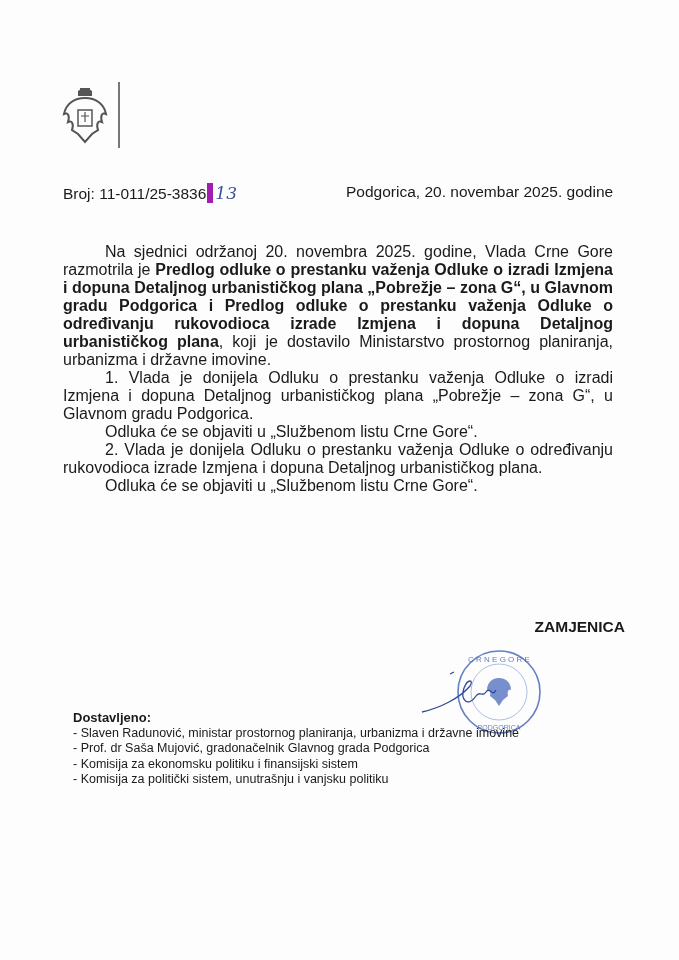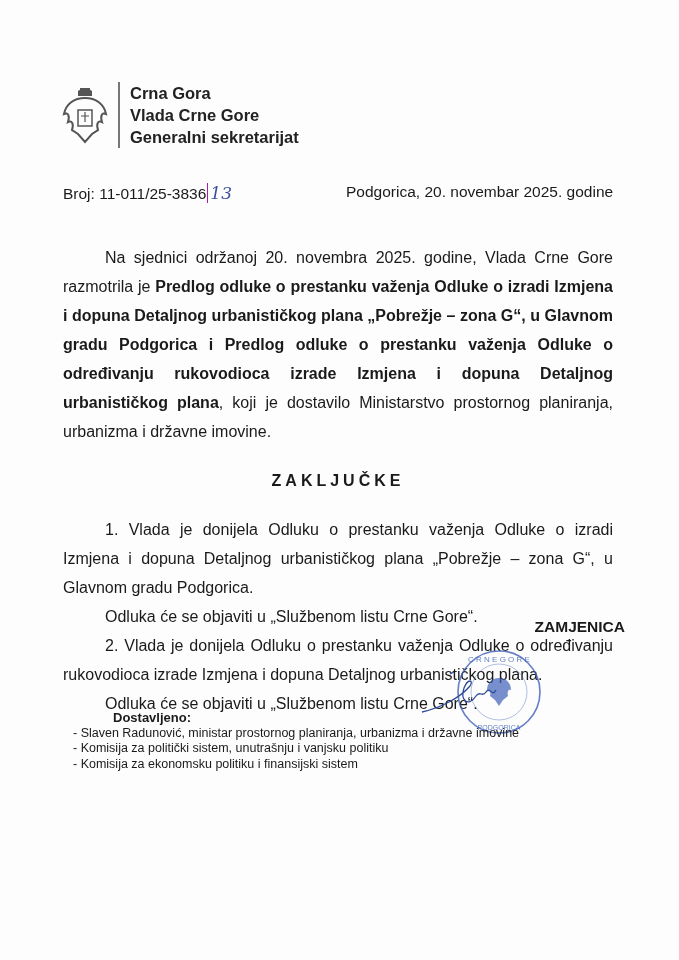--- a/index.html
+++ b/index.html
@@ -7,58 +7,52 @@
       width: 679px; height: 960px; background: #fdfdfd;
       font-family: "Liberation Sans", sans-serif; color: #1a1a1a;
       position: relative; overflow: hidden;
     }
     .header { position: absolute; left: 60px; top: 82px; display: flex; align-items: center; }
     .emblem { width: 50px; height: 66px; margin-right: 8px; }
     .header-rule { width: 2px; height: 66px; background: #777; margin-right: 10px; }
     .header-lines { font-size: 16.5px; font-weight: bold; line-height: 22px; color: #222; }
     .refline { position: absolute; top: 183px; left: 63px; width: 560px; font-size: 15.5px; }
     .refline .num { position: absolute; left: 0; }
-    .refline .hand { color: #3a4fa0; font-family: "DejaVu Serif", serif; font-size: 17px; font-style: italic; margin-left: 1px; border-left: 1px solid #a21caf; padding-left: 2px; }
+    .refline .hand { color: #3a4fa0; font-family: "DejaVu Serif", serif; font-size: 17px; font-style: italic; margin-left: 1px; border-left: 6px solid #a21caf; padding-left: 2px; }
     .refline .date { position: absolute; left: 283px; }
-    .body-text { position: absolute; left: 63px; top: 243px; width: 550px; font-size: 16px; line-height: 29px; text-align: justify; }
+    .body-text { position: absolute; left: 63px; top: 243px; width: 550px; font-size: 16px; line-height: 18px; text-align: justify; }
     .body-text p { margin: 0; }
     .indent { text-indent: 42px; }
     .title { text-align: center; font-weight: bold; letter-spacing: 4px; margin: 20px 0 20px 0 !important; font-size: 16px; }
     .sig { position: absolute; top: 617px; left: 385px; width: 240px; text-align: right; font-weight: bold; font-size: 15.5px; line-height: 19px; }
     .stamp { position: absolute; left: 455px; top: 648px; width: 88px; height: 88px; }
     .signature { position: absolute; left: 420px; top: 668px; width: 80px; height: 50px; }
     .distribution { position: absolute; left: 73px; top: 710px; font-size: 12.5px; line-height: 15.5px; }
-    .distribution .hdr { font-weight: bold; font-size: 13px; margin-left: 40px; }
+    .distribution .hdr { font-weight: bold; font-size: 13px; }
   </style>
 </head>
 <body>
 
 <div class="header">
   <svg class="emblem" viewBox="0 0 50 66">
     <path d="M20 6 h10 v3 h-10z M18 9 q7 -6 14 0 v5 h-14z" fill="#555"></path>
     <path d="M25 16 C14 16 6 22 4 32 C8 30 10 34 8 40 C12 38 14 42 12 48 L18 52 L25 60 L32 52 L38 48 C36 42 38 38 42 40 C40 34 42 30 46 32 C44 22 36 16 25 16Z" fill="none" stroke="#555" stroke-width="2"></path>
     <rect x="18" y="28" width="14" height="16" fill="none" stroke="#555" stroke-width="1.5"></rect>
     <path d="M21 34 l8 0 M25 30 l0 10" stroke="#555" stroke-width="1.2"></path>
   </svg>
   <div class="header-rule"></div>
-  <div class="header-lines">
-    <div>Crna Gora</div>
-    <div>Vlada Crne Gore</div>
-    <div>Generalni sekretarijat</div>
-  </div>
 </div>
 
 <div class="refline">
   <span class="num"><span>Broj: 11-011/25-3836</span><span class="hand">13</span></span>
   <span class="date">Podgorica, 20. novembar 2025. godine</span>
 </div>
 
 <div class="body-text">
   <p class="indent"><span>Na sjednici održanoj 20. novembra 2025. godine, Vlada Crne Gore razmotrila je </span><b>Predlog odluke o prestanku važenja Odluke o izradi Izmjena i dopuna Detaljnog urbanističkog plana „Pobrežje – zona G“, u Glavnom gradu Podgorica i Predlog odluke o prestanku važenja Odluke o određivanju rukovodioca izrade Izmjena i dopuna Detaljnog urbanističkog plana</b><span>, koji je dostavilo Ministarstvo prostornog planiranja, urbanizma i državne imovine.</span></p>
-  <p class="title">ZAKLJUČKE</p>
   <p class="indent">1. Vlada je donijela Odluku o prestanku važenja Odluke o izradi Izmjena i dopuna Detaljnog urbanističkog plana „Pobrežje – zona G“, u Glavnom gradu Podgorica.</p>
   <p class="indent">Odluka će se objaviti u „Službenom listu Crne Gore“.</p>
   <p class="indent">2. Vlada je donijela Odluku o prestanku važenja Odluke o određivanju rukovodioca izrade Izmjena i dopuna Detaljnog urbanističkog plana.</p>
   <p class="indent">Odluka će se objaviti u „Službenom listu Crne Gore“.</p>
 </div>
 
 <div class="sig">
   <div>ZAMJENICA</div>
 </div>
 
@@ -71,15 +65,16 @@
 </svg>
 
 <svg class="signature" viewBox="0 0 80 50">
   <path d="M2 44 C20 40 40 30 50 18 C54 12 48 10 44 20 C40 32 48 40 56 28 C60 22 62 30 66 24 C70 18 72 30 76 22" fill="none" stroke="#2e4a9a" stroke-width="1.3"></path>
   <path d="M30 6 L34 4" stroke="#2e4a9a" stroke-width="1.3"></path>
 </svg>
 
 <div class="distribution">
   <div class="hdr">Dostavljeno:</div>
   <div>- Slaven Radunović, ministar prostornog planiranja, urbanizma i državne imovine</div>
+  <div>- Prof. dr Saša Mujović, gradonačelnik Glavnog grada Podgorica</div>
+  <div>- Komisija za ekonomsku politiku i finansijski sistem</div>
   <div>- Komisija za politički sistem, unutrašnju i vanjsku politiku</div>
-  <div>- Komisija za ekonomsku politiku i finansijski sistem</div>
 </div>
 
 </body></html>

